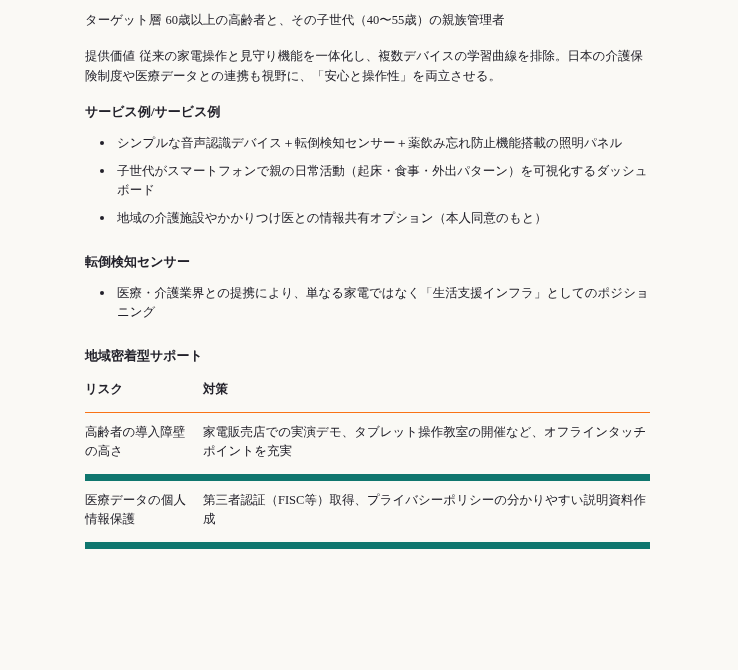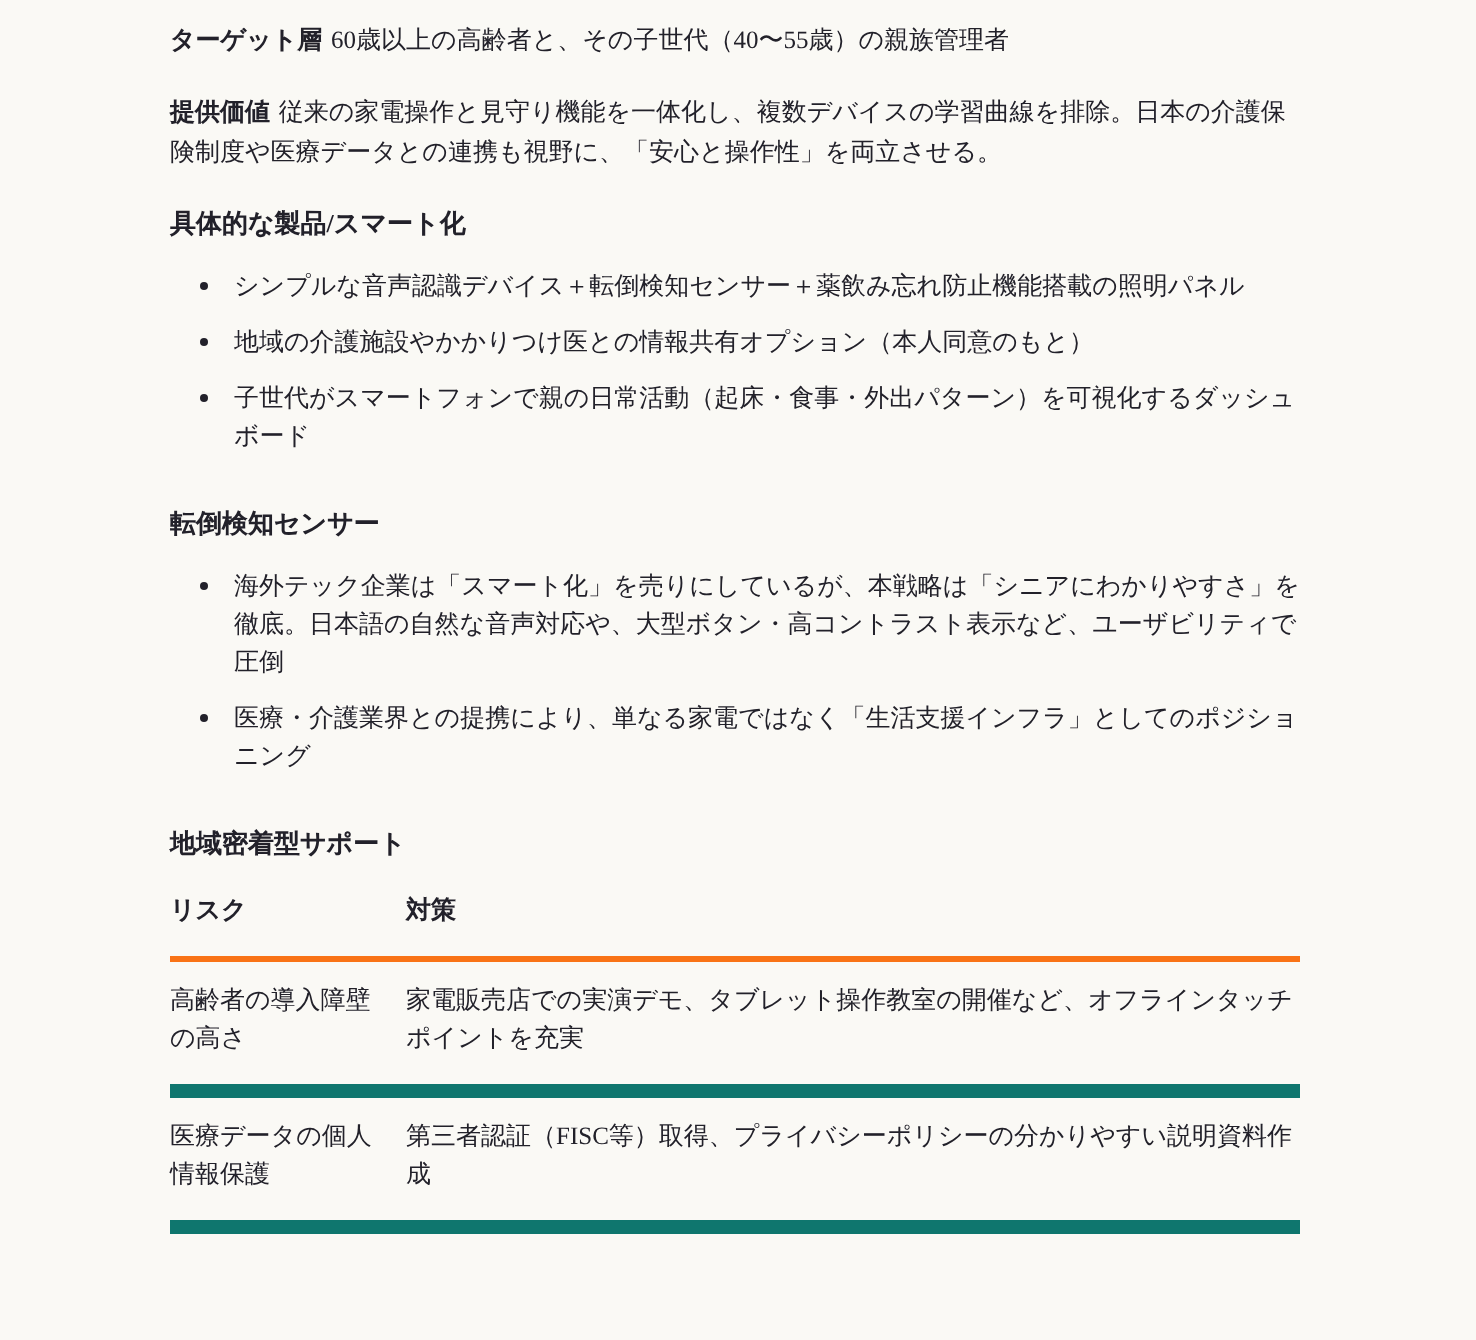--- a/index.html
+++ b/index.html
@@ -24,21 +24,21 @@
     font-weight: bold;
     line-height: 18px;
     margin: 0 0 9px 0;
   }
   .para {
     font-size: 12.5px;
     line-height: 20px;
     margin: 0 0 16px 0;
   }
   .para .inline-label {
-    font-weight: bold;
+    font-weight: normal;
     margin-right: 0.35em;
   }
   .section-heading {
     font-size: 13px;
     font-weight: bold;
     line-height: 16px;
     margin: 26px 0 14px 0;
   }
   .section-heading.first {
     margin-top: 18px;
@@ -68,21 +68,21 @@
     width: 565px;
     border-collapse: collapse;
     font-size: 12.5px;
     line-height: 19px;
     margin-top: 16px;
   }
   table.risk-table th {
     text-align: left;
     font-weight: bold;
     padding: 0 0 13px 0;
-    border-bottom: 3px solid #f97316;
+    border-bottom: 1px solid #f97316;
     vertical-align: top;
   }
   table.risk-table td {
     padding: 10px 0 13px 0;
     border-bottom: 7px solid #0f766e;
     vertical-align: top;
   }
   table.risk-table .col1 {
     width: 110px;
     padding-right: 8px;
@@ -91,32 +91,31 @@
 </head>
 <body>
 
 <div class="doc">
 
 
   <p class="para"><span class="inline-label">ターゲット層</span><span>60歳以上の高齢者と、その子世代（40〜55歳）の親族管理者</span></p>
 
   <p class="para"><span class="inline-label">提供価値</span><span>従来の家電操作と見守り機能を一体化し、複数デバイスの学習曲線を排除。日本の介護保険制度や医療データとの連携も視野に、「安心と操作性」を両立させる。</span></p>
 
-  <h2 class="section-heading first">具体的な製品/スマート化</h2>
+  <h2 class="section-heading first">サービス例/サービス例</h2>
 
   <ul class="bullet-list">
     <li><span class="bullet-dot"></span><span>シンプルな音声認識デバイス＋転倒検知センサー＋薬飲み忘れ防止機能搭載の照明パネル</span></li>
+    <li><span class="bullet-dot"></span><span>子世代がスマートフォンで親の日常活動（起床・食事・外出パターン）を可視化するダッシュボード</span></li>
     <li><span class="bullet-dot"></span><span>地域の介護施設やかかりつけ医との情報共有オプション（本人同意のもと）</span></li>
-    <li><span class="bullet-dot"></span><span>子世代がスマートフォンで親の日常活動（起床・食事・外出パターン）を可視化するダッシュボード</span></li>
   </ul>
 
   <h2 class="section-heading">転倒検知センサー</h2>
 
   <ul class="bullet-list">
-    <li><span class="bullet-dot"></span><span>海外テック企業は「スマート化」を売りにしているが、本戦略は「シニアにわかりやすさ」を徹底。日本語の自然な音声対応や、大型ボタン・高コントラスト表示など、ユーザビリティで圧倒</span></li>
     <li><span class="bullet-dot"></span><span>医療・介護業界との提携により、単なる家電ではなく「生活支援インフラ」としてのポジショニング</span></li>
   </ul>
 
   <h2 class="section-heading">地域密着型サポート</h2>
 
   <table class="risk-table">
     <thead>
       <tr>
         <th class="col1">リスク</th>
         <th>対策</th>

